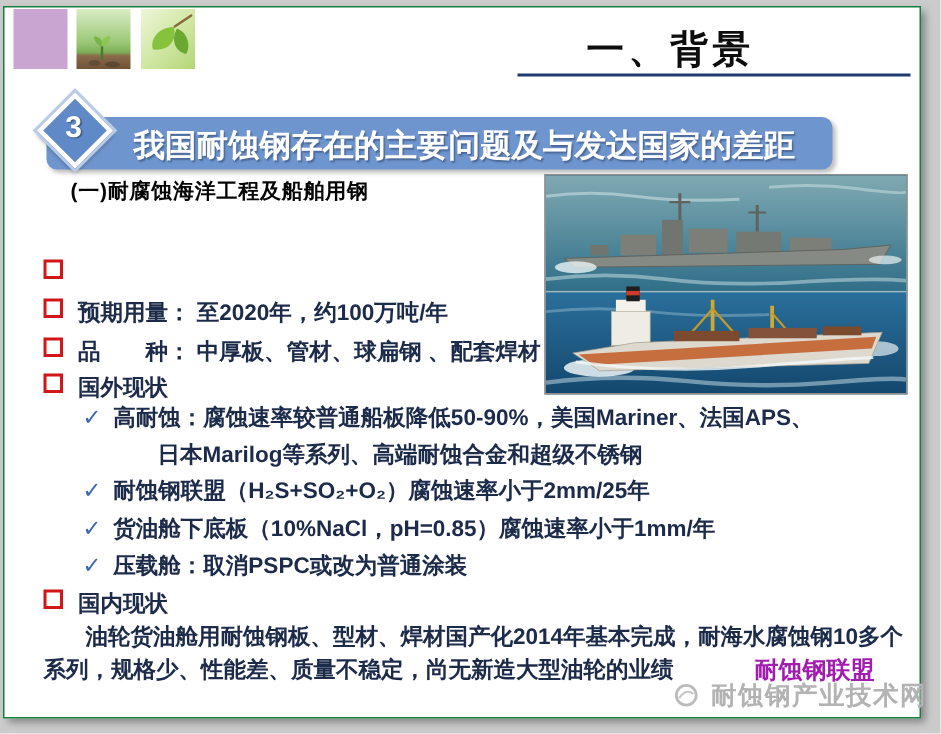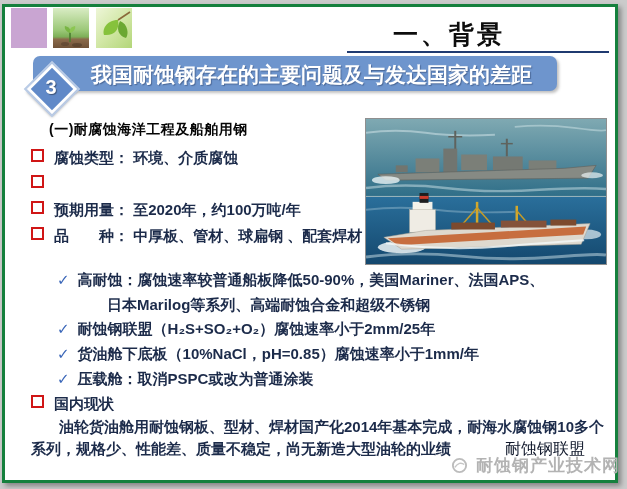--- a/index.html
+++ b/index.html
@@ -3,38 +3,38 @@
 <meta charset="utf-8">
 <style>
   html,body{margin:0;padding:0;}
   body{
     width:627px;height:489px;position:relative;overflow:hidden;
     background:#cbcbcb;
     font-family:"Liberation Sans","DejaVu Sans",sans-serif;
   }
   .slide{
     position:absolute;left:2px;top:4px;width:610px;height:473px;
-    background:#ffffff;border:3px solid #15803d;
+    background:#ffffff;border:1px solid #15803d;
     box-shadow:3px 3px 5px rgba(0,0,0,.35);
   }
   
   .deco{position:absolute;top:1px;width:36px;height:40px;}
   .deco.purple{left:6px;background:#c9a5d2;}
   .deco.seedling{left:48px;background:linear-gradient(#d9ecc4 0%,#9cc878 55%,#7daf58 72%,#8a6a4a 78%,#6f5238 100%);}
   .deco.leaves{left:91px;background:linear-gradient(135deg,#eef6d8 0%,#cfe6a2 55%,#b3d679 100%);}
   .deco svg{width:100%;height:100%;display:block;}
   
   .page-title{
     position:absolute;left:388px;top:11px;font-size:25px;font-weight:700;
     color:#0d0d0d;letter-spacing:3px;white-space:nowrap;
   }
   .title-rule{position:absolute;left:342px;right:6px;top:44px;height:2px;background:#1f3a70;}
   
   .banner{
-    position:absolute;left:28px;top:49px;width:524px;height:35px;border-radius:7px;
+    position:absolute;left:28px;top:73px;width:524px;height:35px;border-radius:7px;
     background:#6e95cd;box-shadow:2px 2px 3px rgba(0,0,0,.25);
   }
   .banner-text{
     position:absolute;left:58px;top:5px;font-size:21px;font-weight:700;color:#ffffff;
     white-space:nowrap;text-shadow:1px 1px 1px rgba(40,60,100,.5);
   }
   .diamond-wrap{position:absolute;left:24px;top:59px;width:44px;height:44px;}
   .diamond{
     position:absolute;left:5px;top:5px;width:30px;height:30px;background:#6089c8;
     border:3px solid #ffffff;outline:2px solid #b9cbe6;transform:rotate(45deg);
@@ -62,21 +62,21 @@
     left:26px;top:409px;width:586px;white-space:normal;text-indent:28px;
     line-height:22px;font-size:15px;
   }
   
   .ships{
     position:absolute;left:360px;top:111px;width:242px;height:147px;
     border:1px solid #8f8f8f;box-sizing:border-box;background:#35708c;
   }
   .ships svg{width:100%;height:100%;display:block;}
   
-  .alliance{position:absolute;left:500px;top:432px;font-size:16px;font-weight:400;color:#0f172a;white-space:nowrap;}
+  .alliance{position:absolute;left:500px;top:432px;font-size:16px;font-weight:700;color:#a21caf;white-space:nowrap;}
   .watermark{position:absolute;left:446px;top:447px;display:flex;align-items:center;white-space:nowrap;}
   .watermark .wm-text{font-size:17px;font-weight:700;color:#b3b3b3;letter-spacing:1px;margin-left:8px;}
 </style>
 </head>
 <body>
 
 <div class="slide">
 
   <div class="deco purple"></div>
   <div class="deco seedling">
@@ -102,31 +102,31 @@
   <div class="banner">
     <span class="banner-text">我国耐蚀钢存在的主要问题及与发达国家的差距</span>
   </div>
   <div class="diamond-wrap">
     <div class="diamond"></div>
     <div class="diamond-num">3</div>
   </div>
 
   <div class="section-heading">(一)耐腐蚀海洋工程及船舶用钢</div>
 
-  <div class="row square" style="top:142px">
-    <span class="sq"></span><span>腐蚀类型： 环境、介质腐蚀</span>
-  </div>
   <div class="row square" style="top:168px">
     <span class="sq"></span>
   </div>
   <div class="row square" style="top:194px">
     <span class="sq"></span><span>预期用量： 至2020年，约100万吨/年</span>
   </div>
   <div class="row square" style="top:220px">
     <span class="sq"></span><span>品　　种： 中厚板、管材、球扁钢 、配套焊材</span>
+  </div>
+  <div class="row square" style="top:244px">
+    <span class="sq"></span><span>国外现状</span>
   </div>
   <div class="row check" style="top:264px">
     <span class="chk">✓</span><span>高耐蚀：腐蚀速率较普通船板降低50-90%，美国Mariner、法国APS、</span>
   </div>
   <div class="row cont" style="top:289px">
     <span>日本Marilog等系列、高端耐蚀合金和超级不锈钢</span>
   </div>
   <div class="row check" style="top:313px">
     <span class="chk">✓</span><span>耐蚀钢联盟（H₂S+SO₂+O₂）腐蚀速率小于2mm/25年</span>
   </div>

